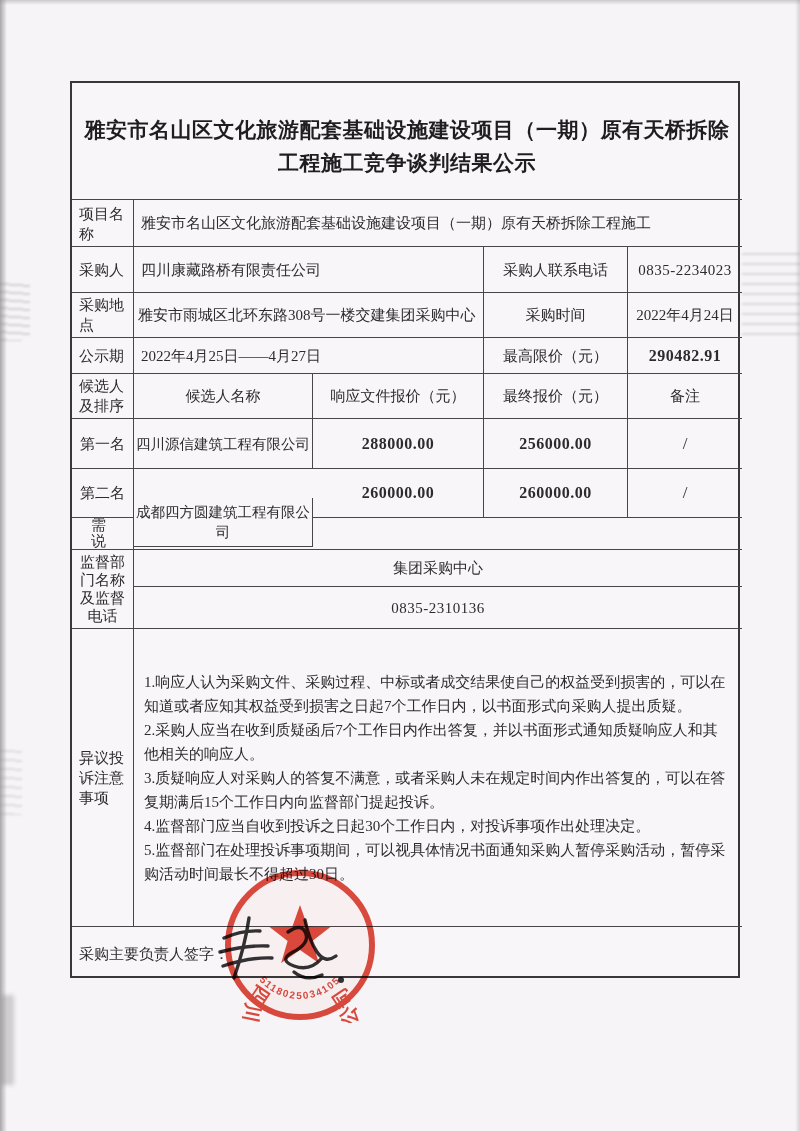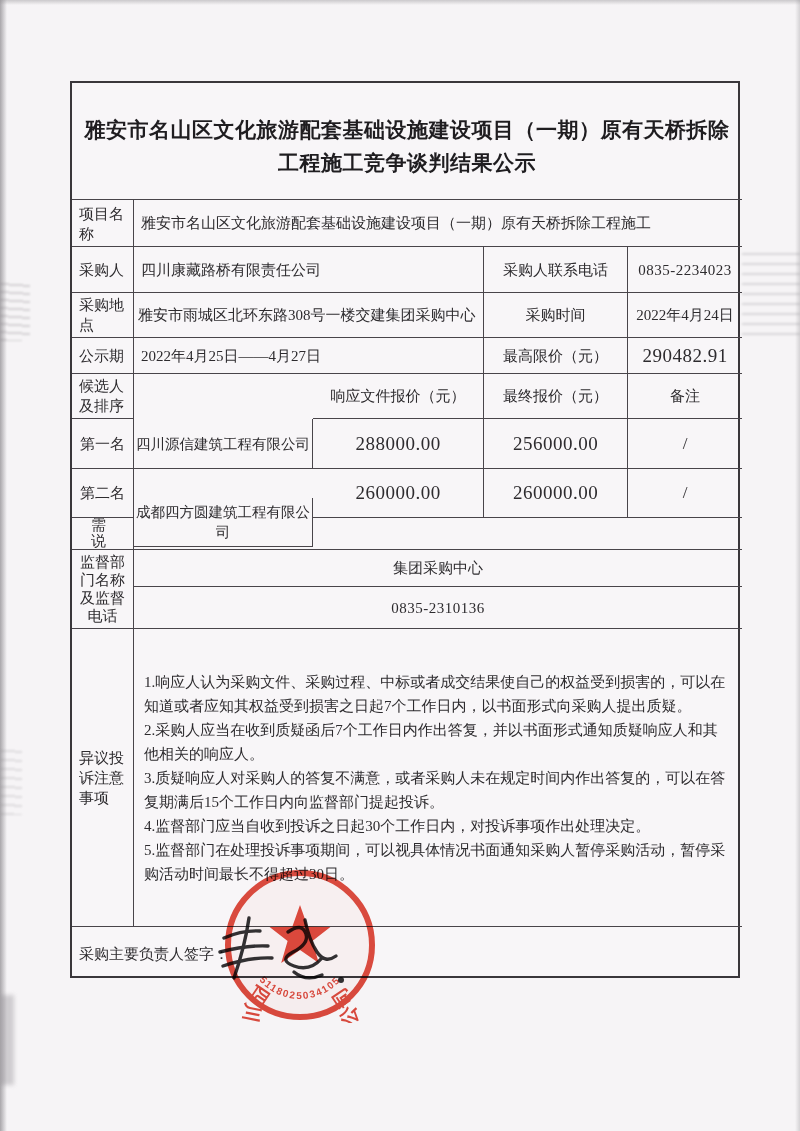--- a/index.html
+++ b/index.html
@@ -40,21 +40,21 @@
     box-sizing:border-box;border-bottom:1.5px solid #49454a;
     display:flex;flex-direction:column;align-items:center;justify-content:center;
     padding-top:10px;
   }
   .title-line{
     font-family:"Liberation Sans","DejaVu Sans",sans-serif;
     font-weight:bold;font-size:21px;line-height:33px;color:#1f1d20;
     letter-spacing:.5px;white-space:nowrap;
   }
   .num{font-family:"Liberation Serif","DejaVu Serif",serif;letter-spacing:.5px;}
-  .small-num{font-size:19px;}
+  .small-num{font-size:16px;font-weight:bold;}
   .para-cell{
     align-items:center;
     padding:6px 10px;
   }
   .para-inner p{margin:0;font-size:15px;line-height:24px;text-align:left;}
   
   .stamp{position:absolute;left:222px;top:867px;width:156px;height:156px;
     mix-blend-mode:multiply;opacity:.92;}
   .signature{position:absolute;left:208px;top:898px;width:150px;height:100px;
     mix-blend-mode:multiply;opacity:.9;}
@@ -99,20 +99,21 @@
     <div class="cell left" style="left:62px;top:210px;width:350px;height:45px;padding:2px 4px;">雅安市雨城区北环东路308号一楼交建集团采购中心</div>
     <div class="cell center" style="left:412px;top:210px;width:144px;height:45px;">采购时间</div>
     <div class="cell center no-r" style="left:556px;top:210px;width:114px;height:45px;padding:2px 3px;">2022年4月24日</div>
 
     <div class="cell left" style="left:0;top:255px;width:62px;height:36px;">公示期</div>
     <div class="cell left" style="left:62px;top:255px;width:350px;height:36px;">2022年4月25日——4月27日</div>
     <div class="cell center" style="left:412px;top:255px;width:144px;height:36px;">最高限价（元）</div>
     <div class="cell center no-r num small-num" style="left:556px;top:255px;width:114px;height:36px;">290482.91</div>
 
     <div class="cell left" style="left:0;top:291px;width:62px;height:45px;">候选人及排序</div>
+    <div class="cell center" style="left:62px;top:291px;width:179px;height:45px;">候选人名称</div>
     <div class="cell center" style="left:241px;top:291px;width:171px;height:45px;">响应文件报价（元）</div>
     <div class="cell center" style="left:412px;top:291px;width:144px;height:45px;">最终报价（元）</div>
     <div class="cell center no-r" style="left:556px;top:291px;width:114px;height:45px;text-align:right;">备注</div>
 
     <div class="cell center" style="left:0;top:336px;width:62px;height:50px;padding:2px 2px;">第一名</div>
     <div class="cell center" style="left:62px;top:336px;width:179px;height:50px;padding:2px 2px;font-size:14.5px;">四川源信建筑工程有限公司</div>
     <div class="cell center num small-num" style="left:241px;top:336px;width:171px;height:50px;">288000.00</div>
     <div class="cell center num small-num" style="left:412px;top:336px;width:144px;height:50px;">256000.00</div>
     <div class="cell center no-r" style="left:556px;top:336px;width:114px;height:50px;font-size:17px;">/</div>
 

